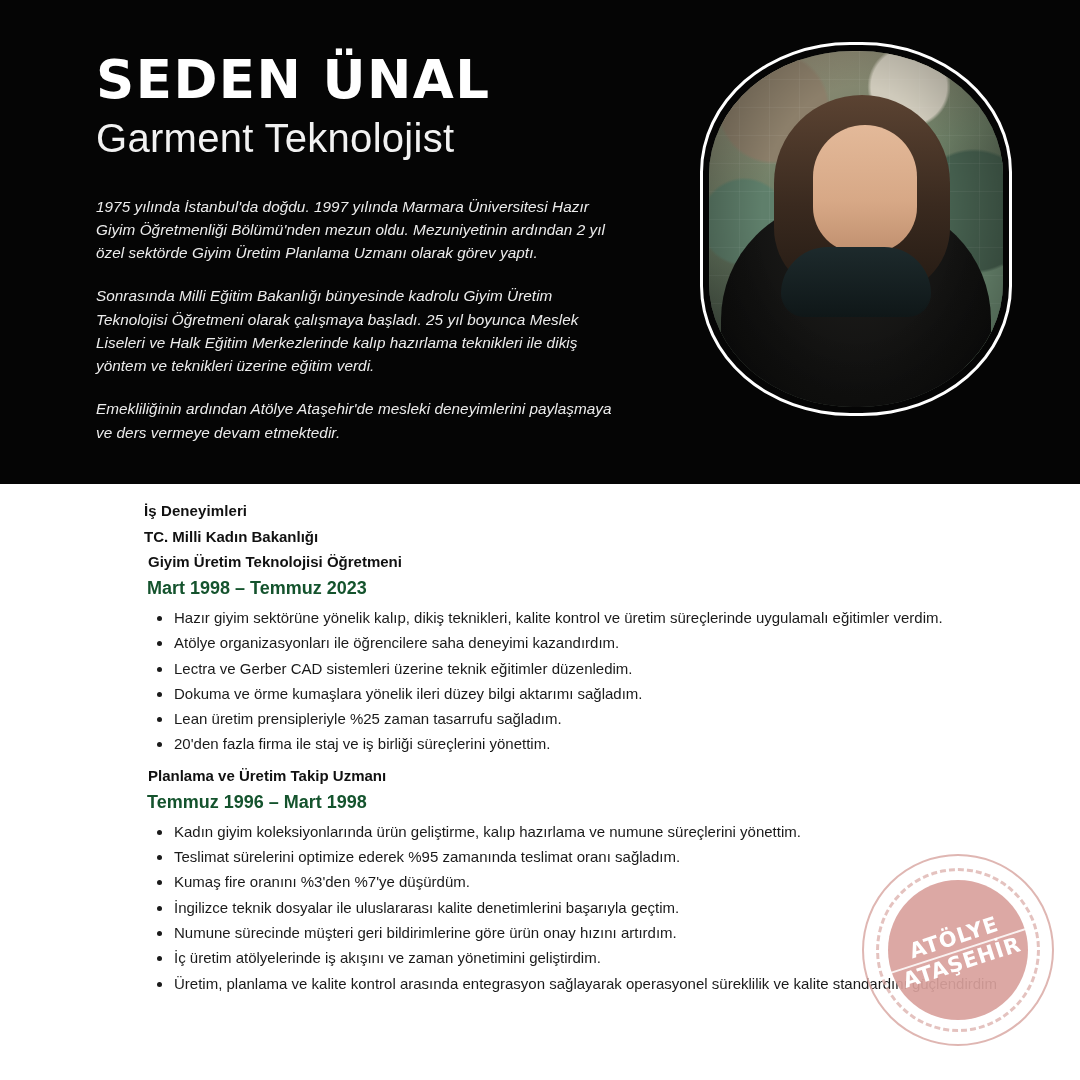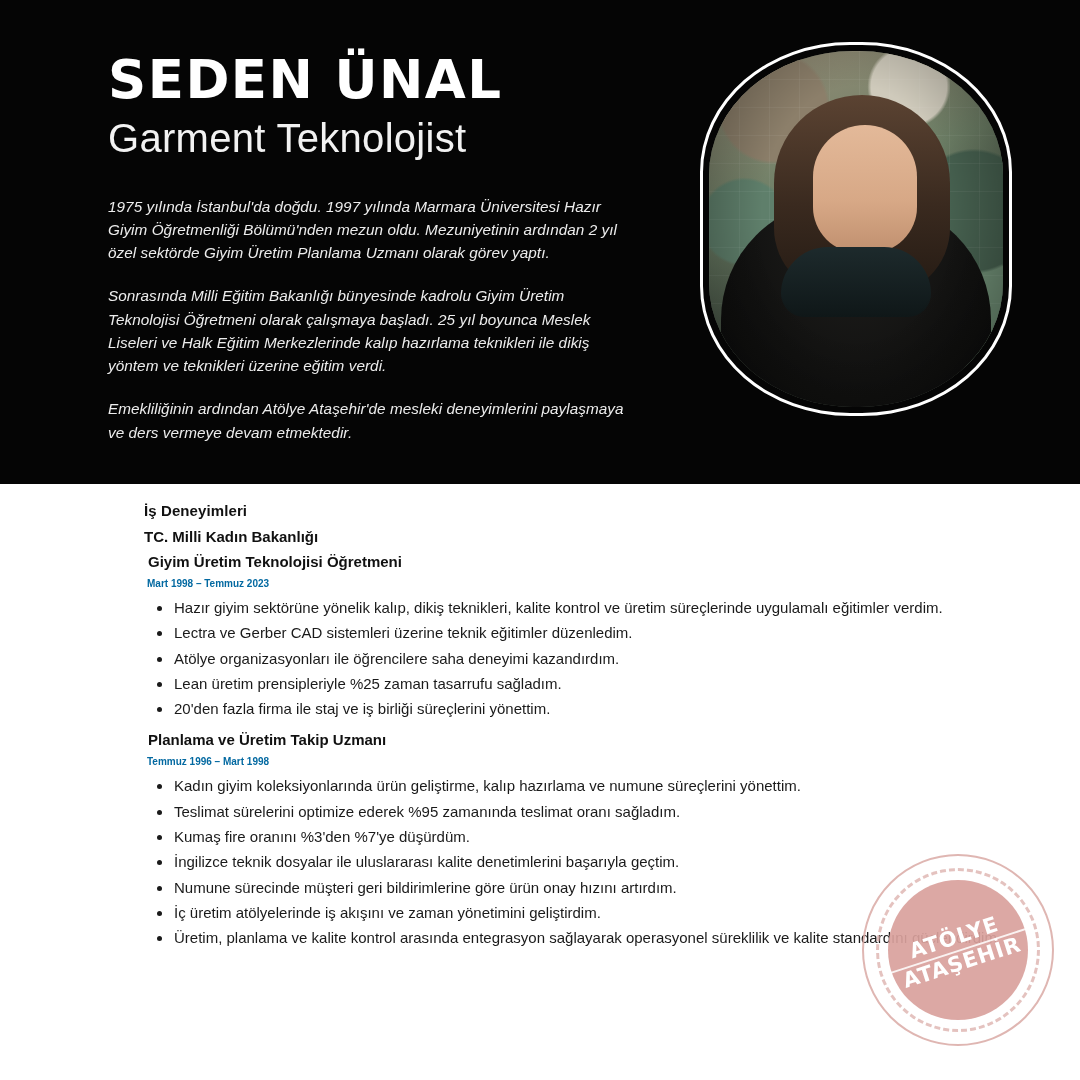--- a/index.html
+++ b/index.html
@@ -20,21 +20,21 @@
   
   .hero {
     position: relative;
     width: 1080px;
     height: 484px;
     background: #050505;
     overflow: hidden;
   }
   .hero-left {
     position: absolute;
-    left: 108px;
+    left: 96px;
     top: 52px;
     width: 520px;
   }
   .name {
     font-family: "DejaVu Sans", sans-serif;
     font-weight: bold;
     font-size: 53px;
     letter-spacing: 1.5px;
     color: #ffffff;
     line-height: 1.05;
@@ -167,23 +167,23 @@
     margin-bottom: 8px;
   }
   .position {
     font-size: 15px;
     font-weight: bold;
     color: #111;
     margin-left: 4px;
     margin-bottom: 8px;
   }
   .dates {
-    font-size: 10px;
-    font-weight: bold;
-    color: #0369a1;
+    font-size: 18px;
+    font-weight: bold;
+    color: #14532d;
     margin-left: 3px;
     margin-bottom: 7px;
   }
   ul.bullets {
     list-style: none;
     margin: 0 0 10px 0;
     padding: 0;
   }
   ul.bullets li {
     position: relative;
@@ -291,22 +291,23 @@
   <section class="content">
     <div class="exp-block">
       <div class="sec-title">İş Deneyimleri</div>
 
       <div class="job">
         <div class="company">TC. Milli Kadın Bakanlığı</div>
         <div class="position">Giyim Üretim Teknolojisi Öğretmeni</div>
         <div class="dates">Mart 1998 – Temmuz 2023</div>
         <ul class="bullets">
           <li>Hazır giyim sektörüne yönelik kalıp, dikiş teknikleri, kalite kontrol ve üretim süreçlerinde uygulamalı eğitimler verdim.</li>
+          <li>Atölye organizasyonları ile öğrencilere saha deneyimi kazandırdım.</li>
           <li>Lectra ve Gerber CAD sistemleri üzerine teknik eğitimler düzenledim.</li>
-          <li>Atölye organizasyonları ile öğrencilere saha deneyimi kazandırdım.</li>
+          <li>Dokuma ve örme kumaşlara yönelik ileri düzey bilgi aktarımı sağladım.</li>
           <li>Lean üretim prensipleriyle %25 zaman tasarrufu sağladım.</li>
           <li>20'den fazla firma ile staj ve iş birliği süreçlerini yönettim.</li>
         </ul>
       </div>
 
       <div class="job">
         <div class="position">Planlama ve Üretim Takip Uzmanı</div>
         <div class="dates">Temmuz  1996 – Mart 1998</div>
         <ul class="bullets">
           <li>Kadın giyim koleksiyonlarında ürün geliştirme, kalıp hazırlama ve numune süreçlerini yönettim.</li>

